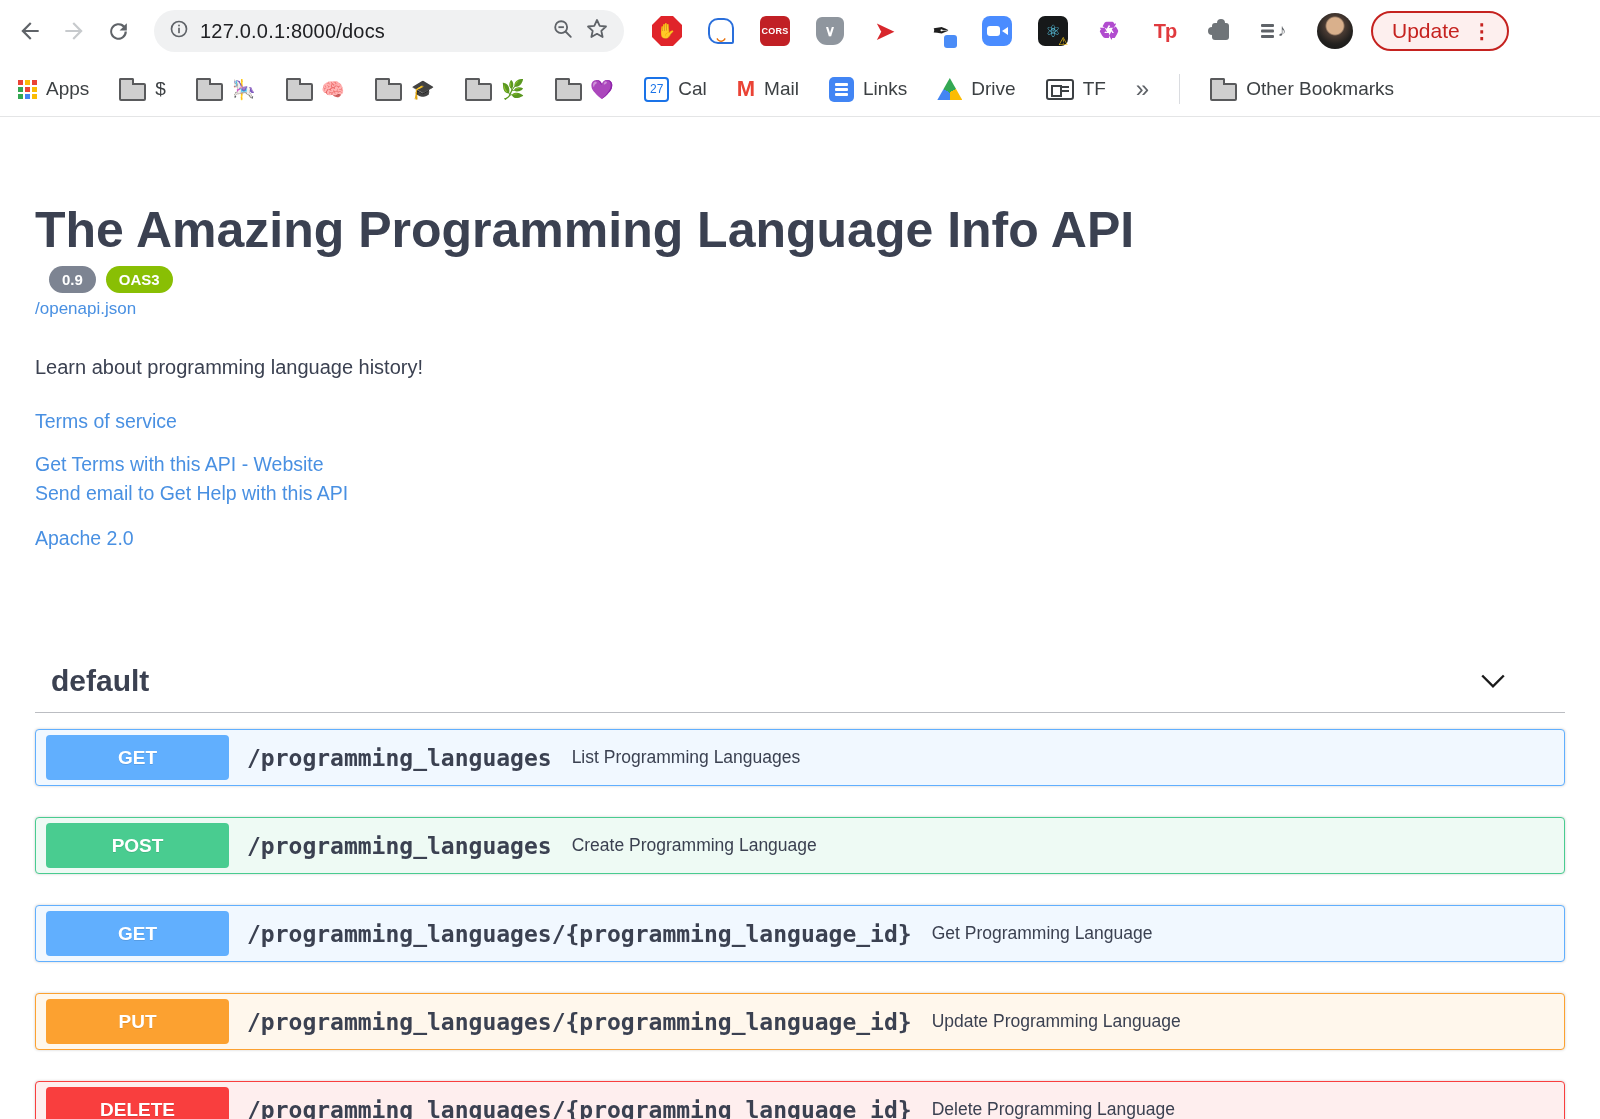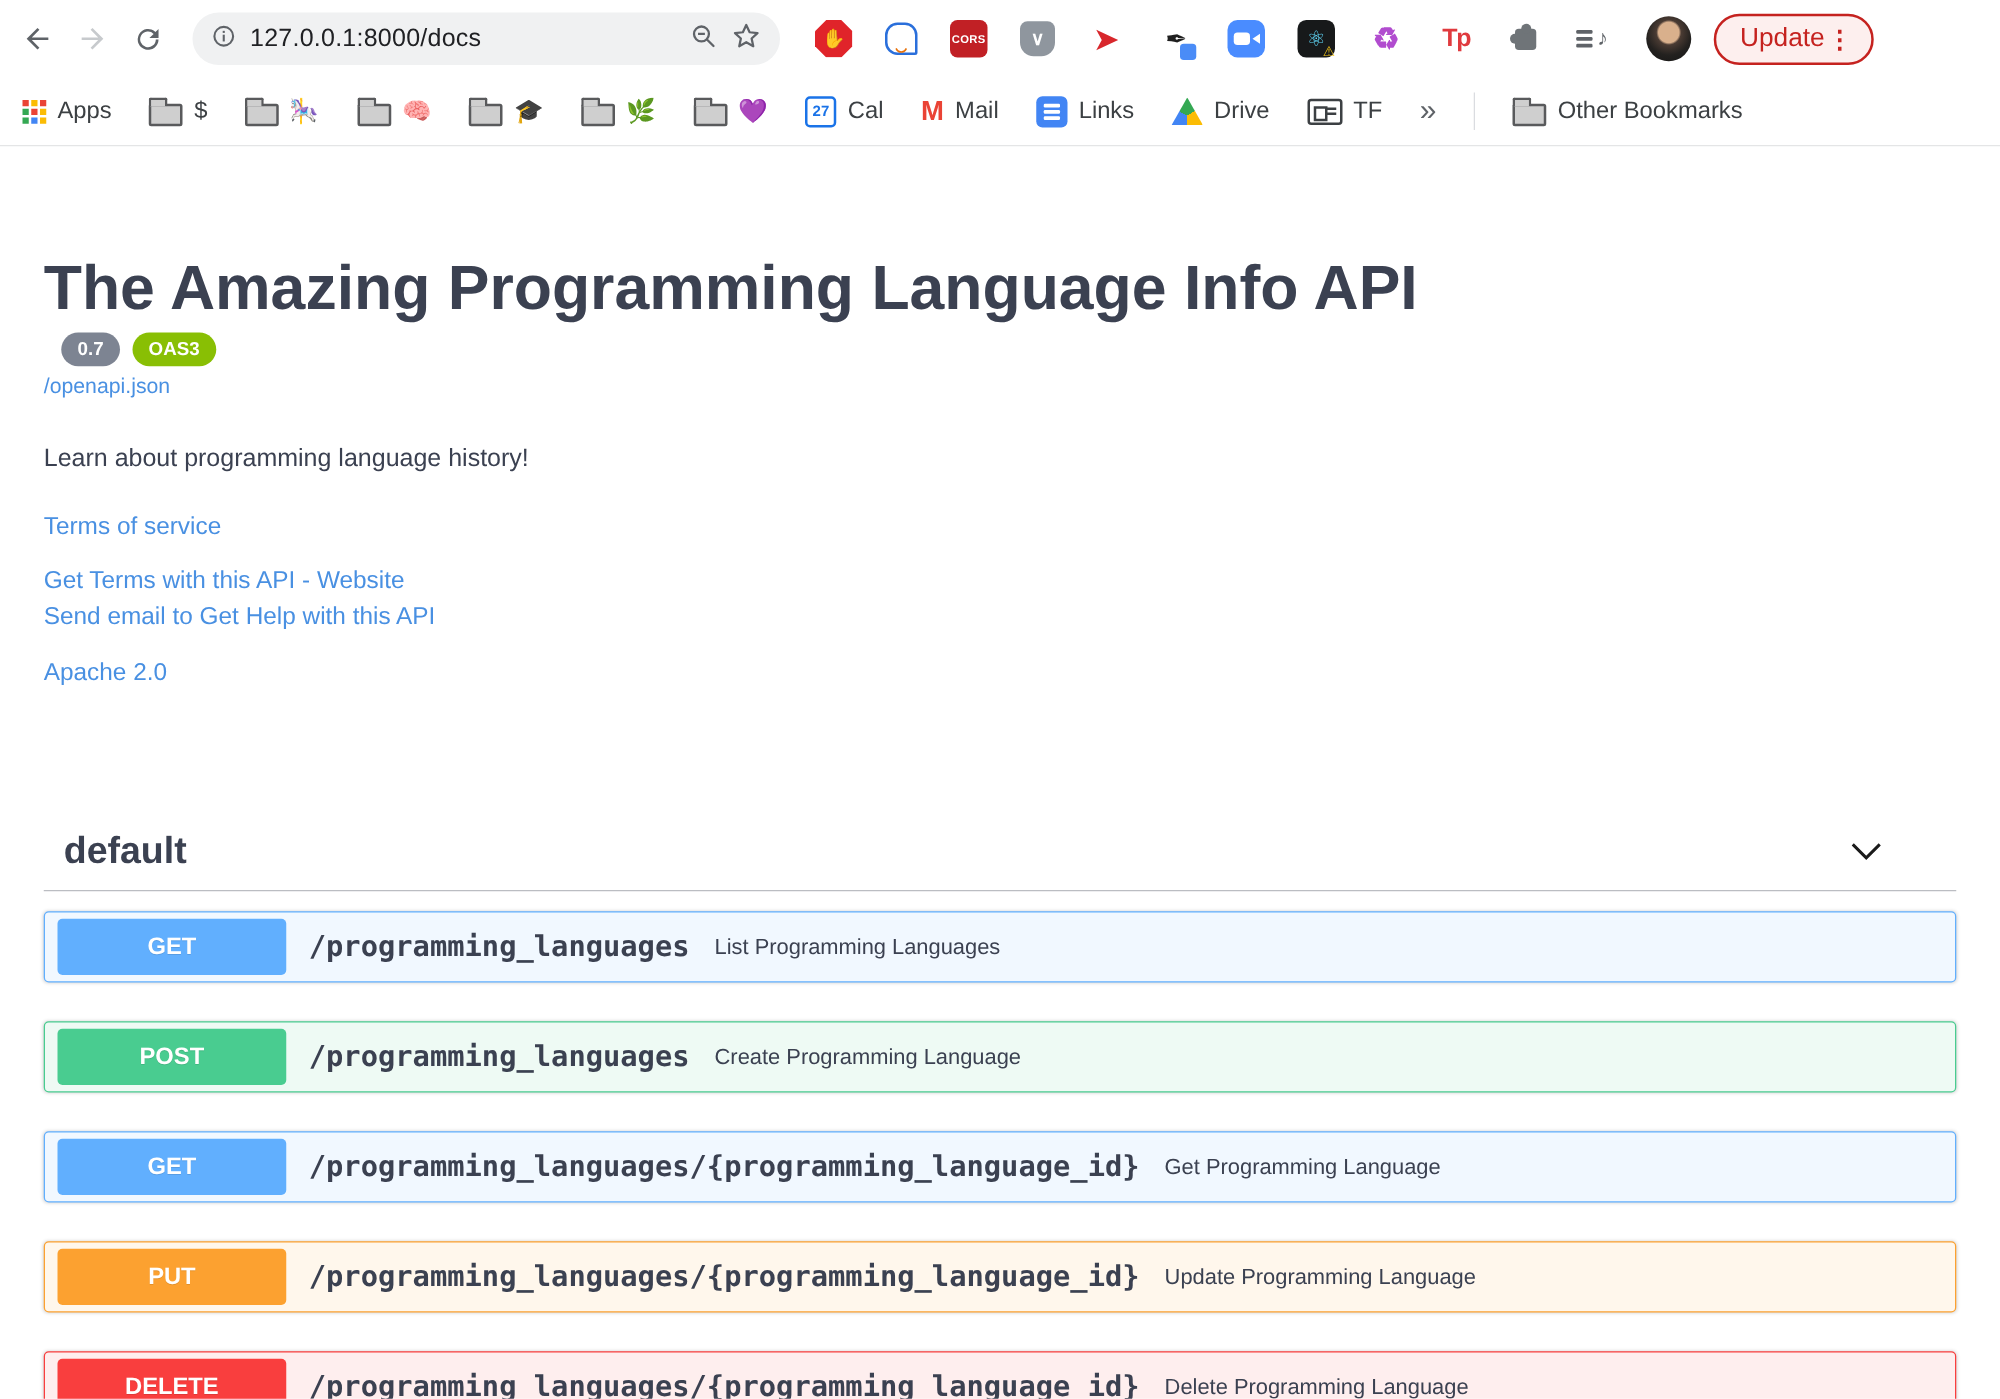--- a/index.html
+++ b/index.html
@@ -37,41 +37,41 @@
   .ext.tp-icon { color:#e03a3e; font-weight:800; font-size:20px; letter-spacing:-1px; }
   .ext.puzzle-icon { width:17px; height:17px; background:#6f7478; border-radius:3px; margin:0 6px; }
   .ext.puzzle-icon::before { content:""; position:absolute; width:8px; height:8px; border-radius:50%; background:#6f7478; top:-4px; left:50%; transform:translateX(-50%); }
   .ext.puzzle-icon::after  { content:""; position:absolute; width:8px; height:8px; border-radius:50%; background:#6f7478; left:-4px; top:50%; transform:translateY(-50%); }
   .ext.playlist-icon { color:#5f6368; font-size:17px; padding-left:12px; }
   .ext.playlist-icon::before { content:""; position:absolute; left:0; top:8px; width:13px; height:2.5px; background:#5f6368;
         box-shadow:0 5.5px 0 #5f6368, 0 11px 0 #5f6368; border-radius:1px; }
 
   .avatar { width:36px; height:36px; border-radius:50%; margin-left:26px; cursor:pointer; flex:none;
         background:radial-gradient(circle at 50% 36%, #d9b08c 0%, #d9b08c 28%, #4a3b33 34%, #23211f 62%, #141414 100%); }
-  .update-pill { margin-left:18px; display:flex; align-items:center; gap:2px; padding:6px 15px 6px 19px;
+  .update-pill { margin-left:18px; display:flex; align-items:center; gap:12px; padding:6px 15px 6px 19px;
         border:2px solid var(--update-red,#c5221f); border-radius:24px; background:#fdefee; cursor:pointer; }
   .update-pill .label { color:var(--update-red,#c5221f); font-size:21px; }
   .update-pill .dots  { color:var(--update-red,#c5221f); font-size:20px; font-weight:bold; }
 
   
   .bookmarks { height:55px; display:flex; align-items:center; padding:0 18px; gap:30px;
                border-bottom:1px solid #e4e5e6; font-size:19px; color:#3c4043; background:#fff; }
   .bm { display:flex; align-items:center; gap:9px; cursor:pointer; white-space:nowrap; }
   .apps-grid { display:grid; grid-template-columns:repeat(3,5px); grid-auto-rows:5px; gap:2px; }
   .apps-grid i { display:block; }
   .apps-grid i:nth-child(1){background:#ea4335}.apps-grid i:nth-child(2){background:#fbbc04}
   .apps-grid i:nth-child(3){background:#ea4335}.apps-grid i:nth-child(4){background:#34a853}
   .apps-grid i:nth-child(5){background:#ea4335}.apps-grid i:nth-child(6){background:#fbbc04}
   .apps-grid i:nth-child(7){background:#34a853}.apps-grid i:nth-child(8){background:#4285f4}
   .apps-grid i:nth-child(9){background:#fbbc04}
   .folder { width:27px; height:18px; background:#cfcfcf; border:2px solid #595a5c; border-radius:2px; position:relative; margin-top:5px; flex:none; }
   .folder::before { content:""; position:absolute; top:-7px; left:-2px; width:11px; height:5px;
         background:#cfcfcf; border:2px solid #595a5c; border-bottom:none; border-radius:2px 2px 0 0; }
   .cal-icon { width:25px; height:25px; border:2px solid #1a73e8; border-radius:4px; background:#fff;
-        color:#1a73e8; font-size:12px; font-weight:bold; display:flex; align-items:center; justify-content:center; }
+        color:#1a73e8; font-size:12px; font-weight:normal; display:flex; align-items:center; justify-content:center; }
   .gmail-icon { font-weight:900; font-size:22px; color:#ea4335; }
   .links-icon { width:25px; height:25px; background:#4285f4; border-radius:5px; position:relative; }
   .links-icon::before { content:""; position:absolute; left:6px; top:6px; width:13px; height:3px; background:#fff;
         box-shadow:0 5px 0 #fff, 0 10px 0 #fff; border-radius:1px; }
   .drive-icon { width:25px; height:22px; clip-path:polygon(50% 0,100% 100%,0 100%);
         background:conic-gradient(from 180deg at 50% 66%, #4285f4 0 120deg, #34a853 0 240deg, #fbbc04 0 360deg); }
   .tf-icon { width:28px; height:21px; border:2px solid #3c4043; border-radius:3px; position:relative; }
   .tf-icon::before { content:""; position:absolute; left:3px; top:4px; width:7px; height:8px; border:2px solid #3c4043; }
   .tf-icon::after { content:""; position:absolute; right:3px; top:5px; width:8px; height:2px; background:#3c4043; box-shadow:0 4px 0 #3c4043; }
   .bm-overflow { font-size:24px; color:#5f6368; cursor:pointer; }
@@ -248,21 +248,21 @@
     <span class="folder"></span>
     <span>Other Bookmarks</span>
   </span>
 </div>
 
 <div class="swagger">
   <div class="info">
     <h1 class="api-title">
       <span>The Amazing Programming Language Info API</span>
       <span class="title-badges">
-        <span class="pill version">0.7</span>
+        <span class="pill version">0.9</span>
         <span class="pill oas">OAS3</span>
       </span>
     </h1>
     <a class="link openapi-link">/openapi.json</a>
 
     <div class="description">Learn about programming language history!</div>
 
     <div class="tos"><a class="link">Terms of service</a></div>
     <div class="help-links">
       <a class="link">Get Terms with this API - Website</a>

